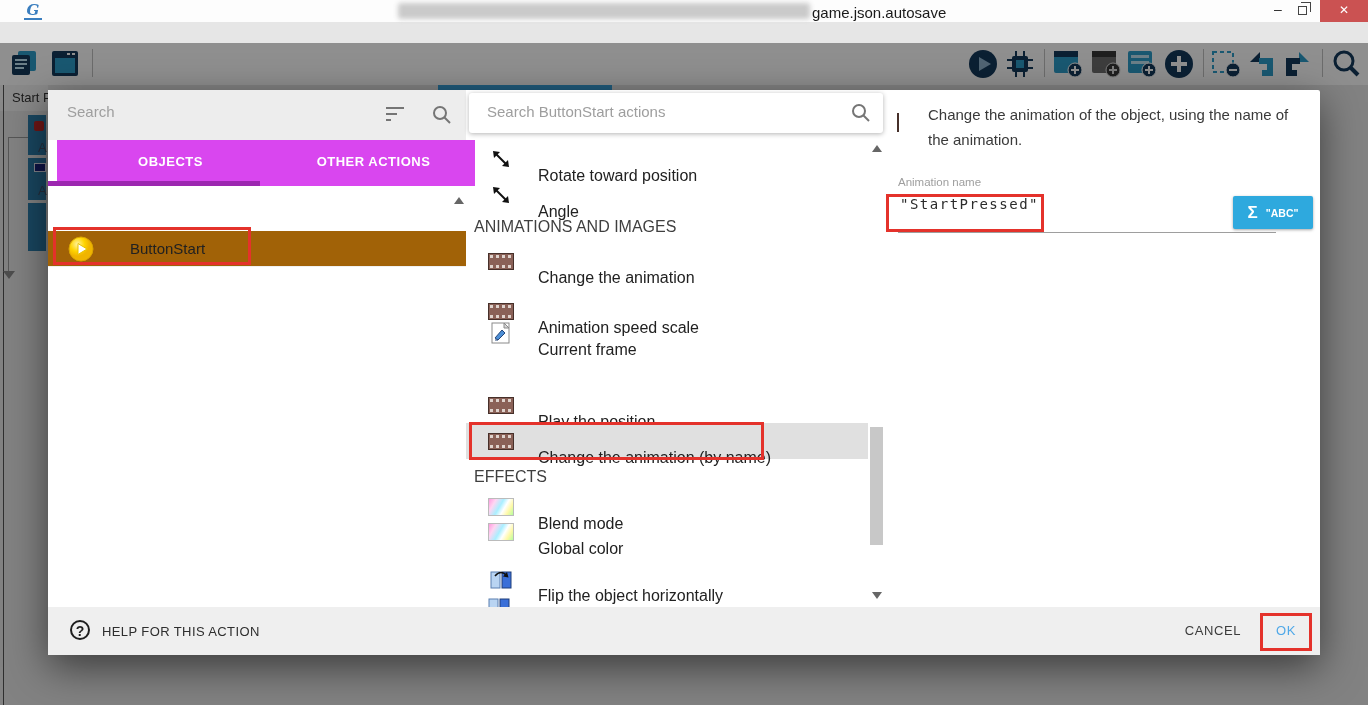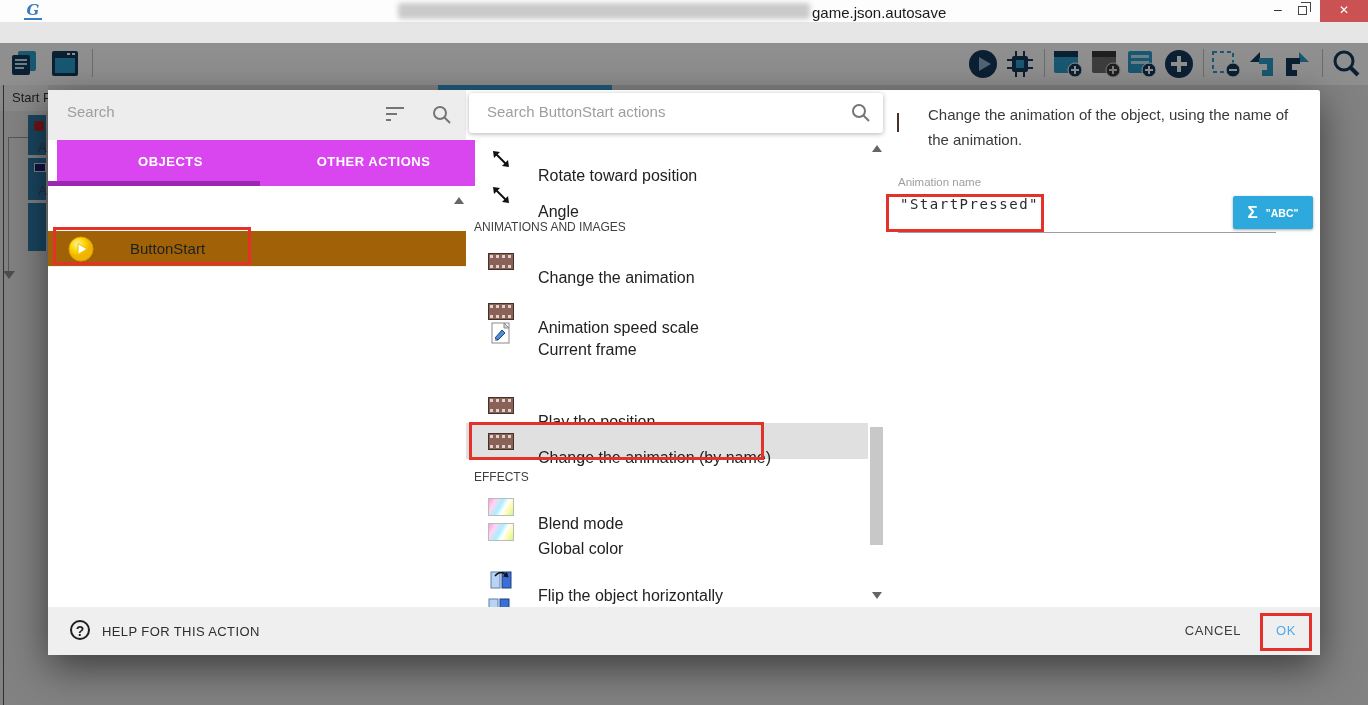--- a/index.html
+++ b/index.html
@@ -57,21 +57,21 @@
   .btn-start-icon{width:26px;height:26px;}
 
   
   .msearch{left:421px;top:3px;width:414px;height:40px;background:#fff;border-radius:3px;box-shadow:0 1px 5px rgba(0,0,0,0.3);}
   .msearch input{position:absolute;left:16px;top:9px;width:340px;border:none;outline:none;font-size:15px;color:#333;background:transparent;}
   .msearch input::placeholder{color:#9E9E9E;}
   .arow{left:418px;width:402px;height:36px;display:flex;align-items:center;}
   .arow.sel{background:#E0E0E0;}
   .arow .aicon{margin-left:22px;width:26px;display:flex;justify-content:center;}
   .arow .alabel{margin-left:24px;font-size:16px;color:#212121;white-space:nowrap;margin-top:34px;}
-  .ahead{left:426px;height:26px;font-size:12px;color:#3F3F3F;display:flex;align-items:center;}
+  .ahead{left:426px;height:26px;font-size:16px;color:#3F3F3F;display:flex;align-items:center;}
   .sliver{left:440px;width:26px;height:10px;overflow:hidden;}
 
   
   .icon-film{width:26px;height:17px;background:#8A6157;border:1px solid #46302A;position:relative;}
   .icon-film:before,.icon-film:after{content:"";position:absolute;left:1px;right:1px;height:3px;background:repeating-linear-gradient(90deg,#DED2CC 0 3px,rgba(0,0,0,0) 3px 6px);}
   .icon-film:before{top:1px;} .icon-film:after{bottom:1px;}
   .icon-rainbow{width:26px;height:18px;border:1px solid #BBB;background:linear-gradient(120deg,#FF9AE0 0%,#FFD6F2 22%,#A9EFFF 45%,#FFFFFF 62%,#FFF9A8 80%,#B5FF9E 100%);}
   .scrbar-up{width:0;height:0;border-left:5px solid transparent;border-right:5px solid transparent;border-bottom:7px solid #666;}
   .scrbar-down{width:0;height:0;border-left:5px solid transparent;border-right:5px solid transparent;border-top:7px solid #666;}
   .mthumb{left:822px;top:337px;width:13px;height:118px;background:#C8C8C8;}

